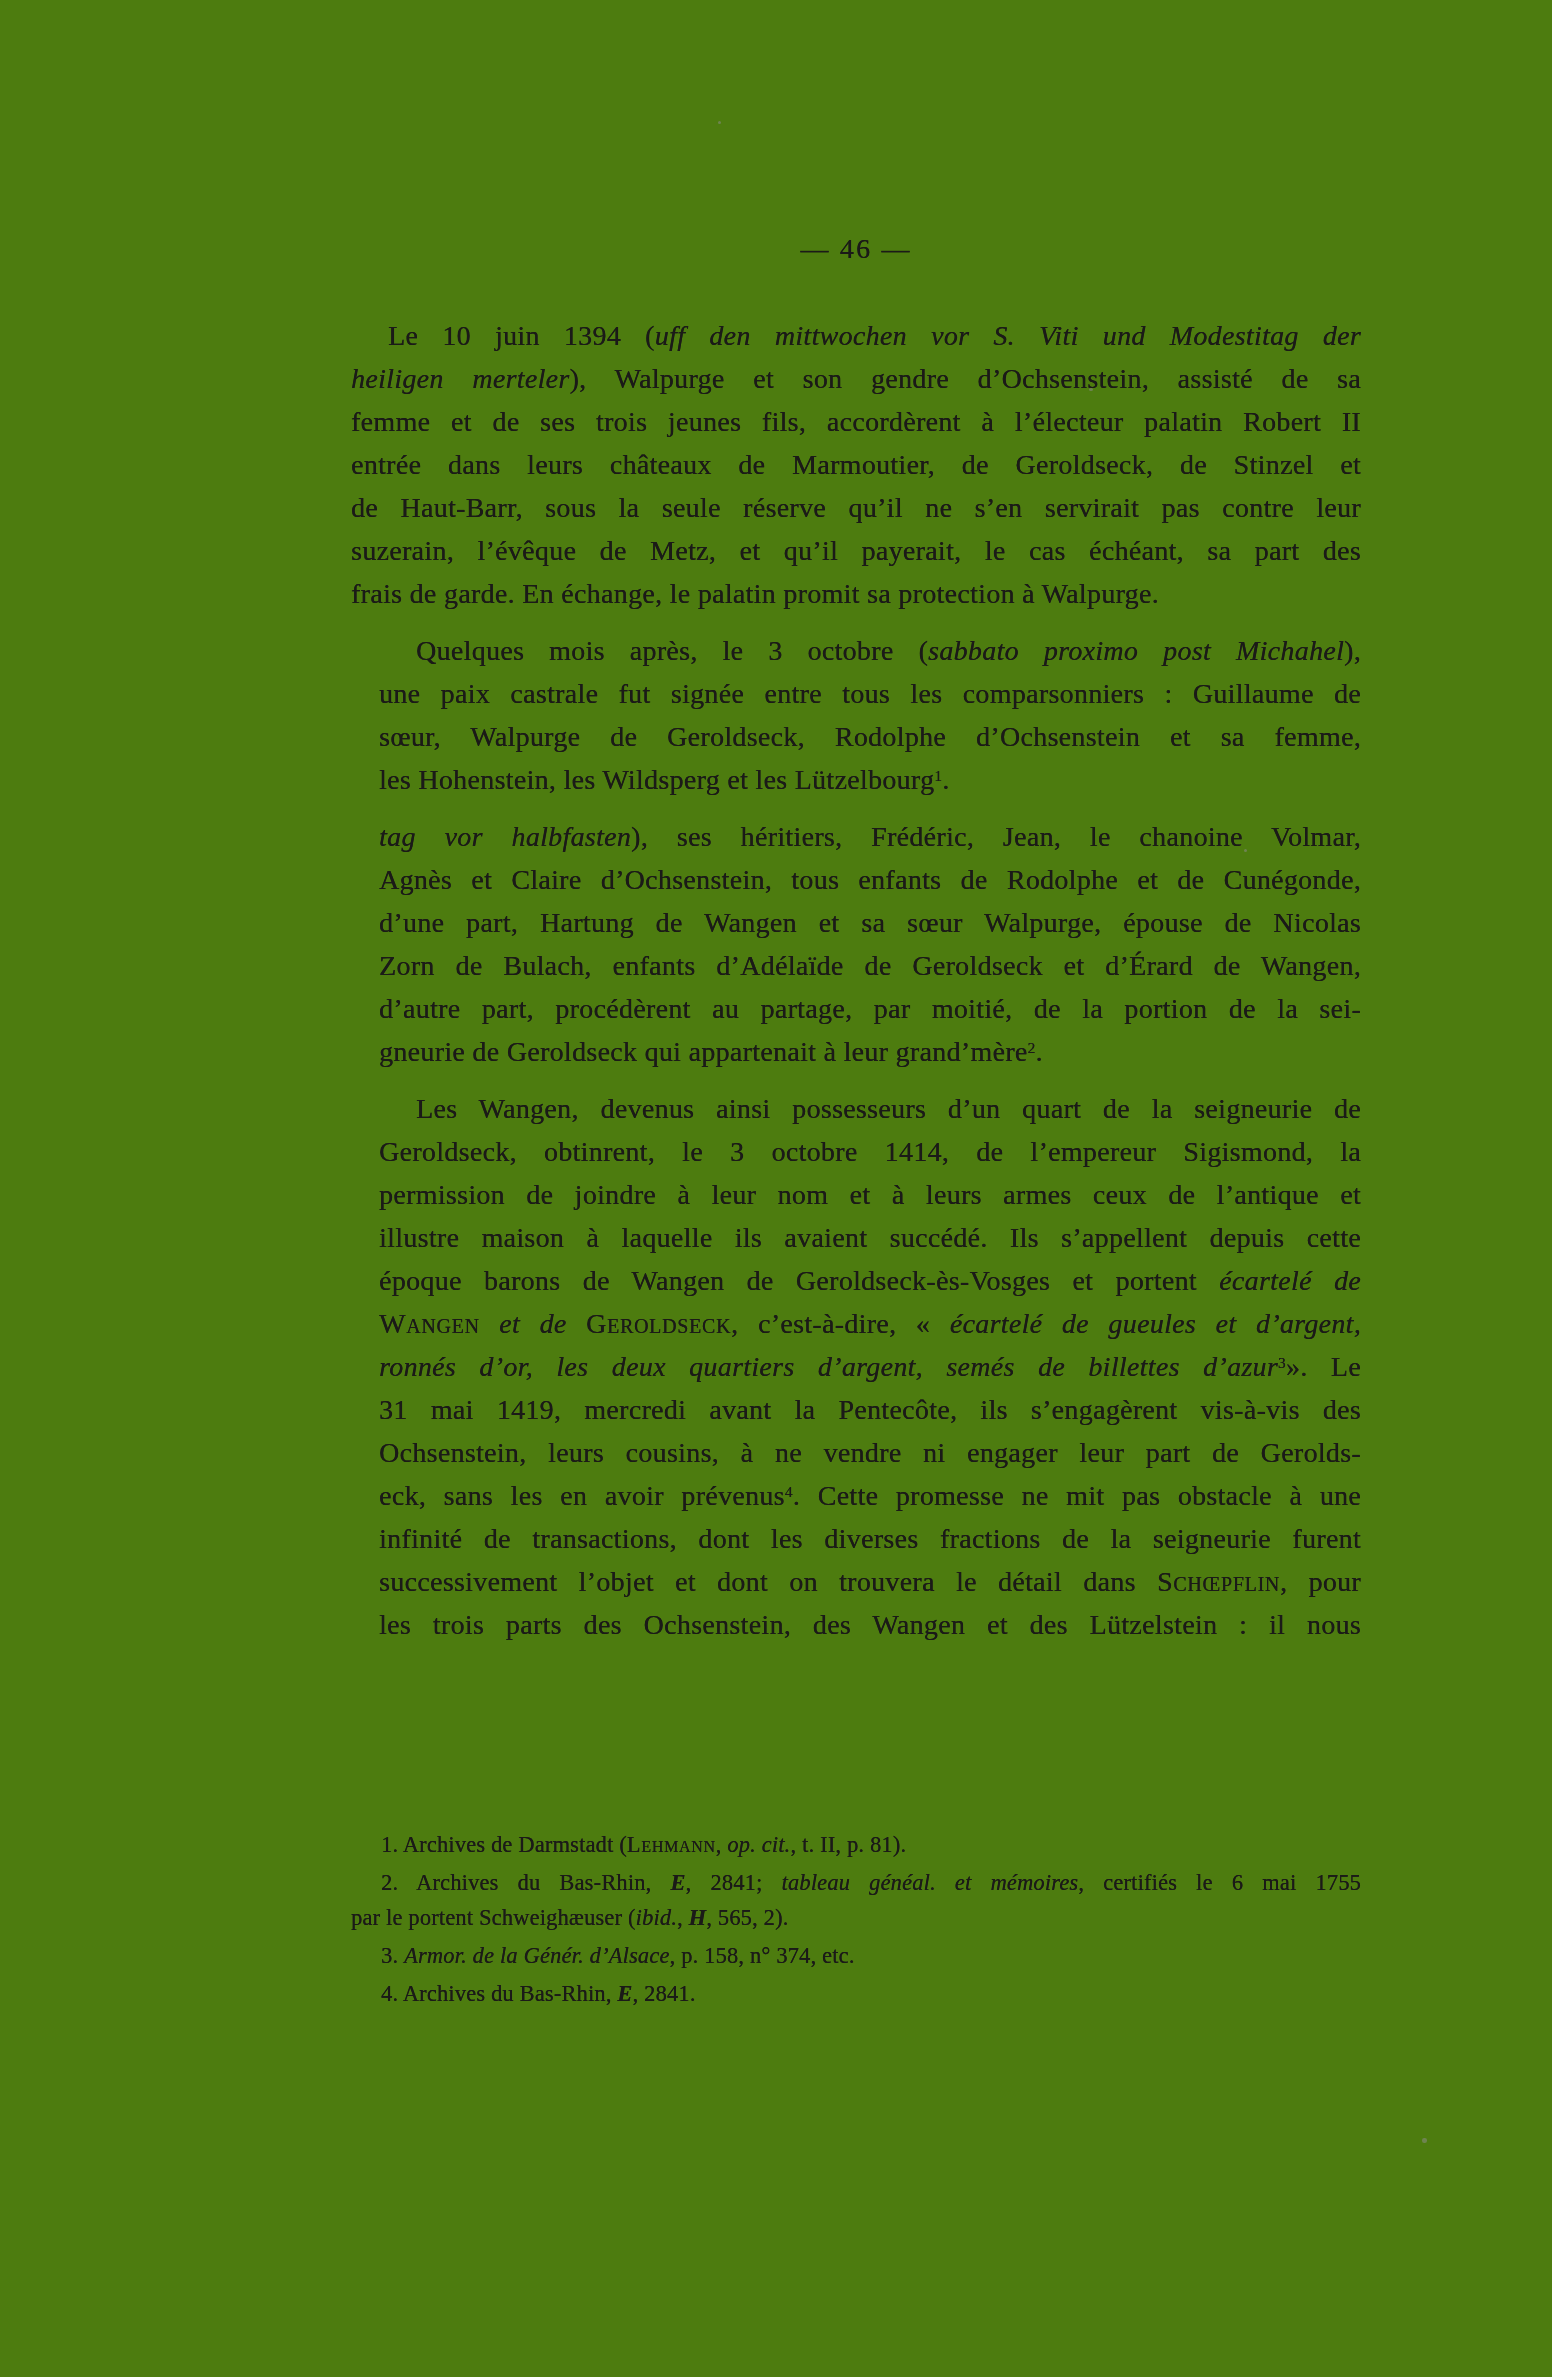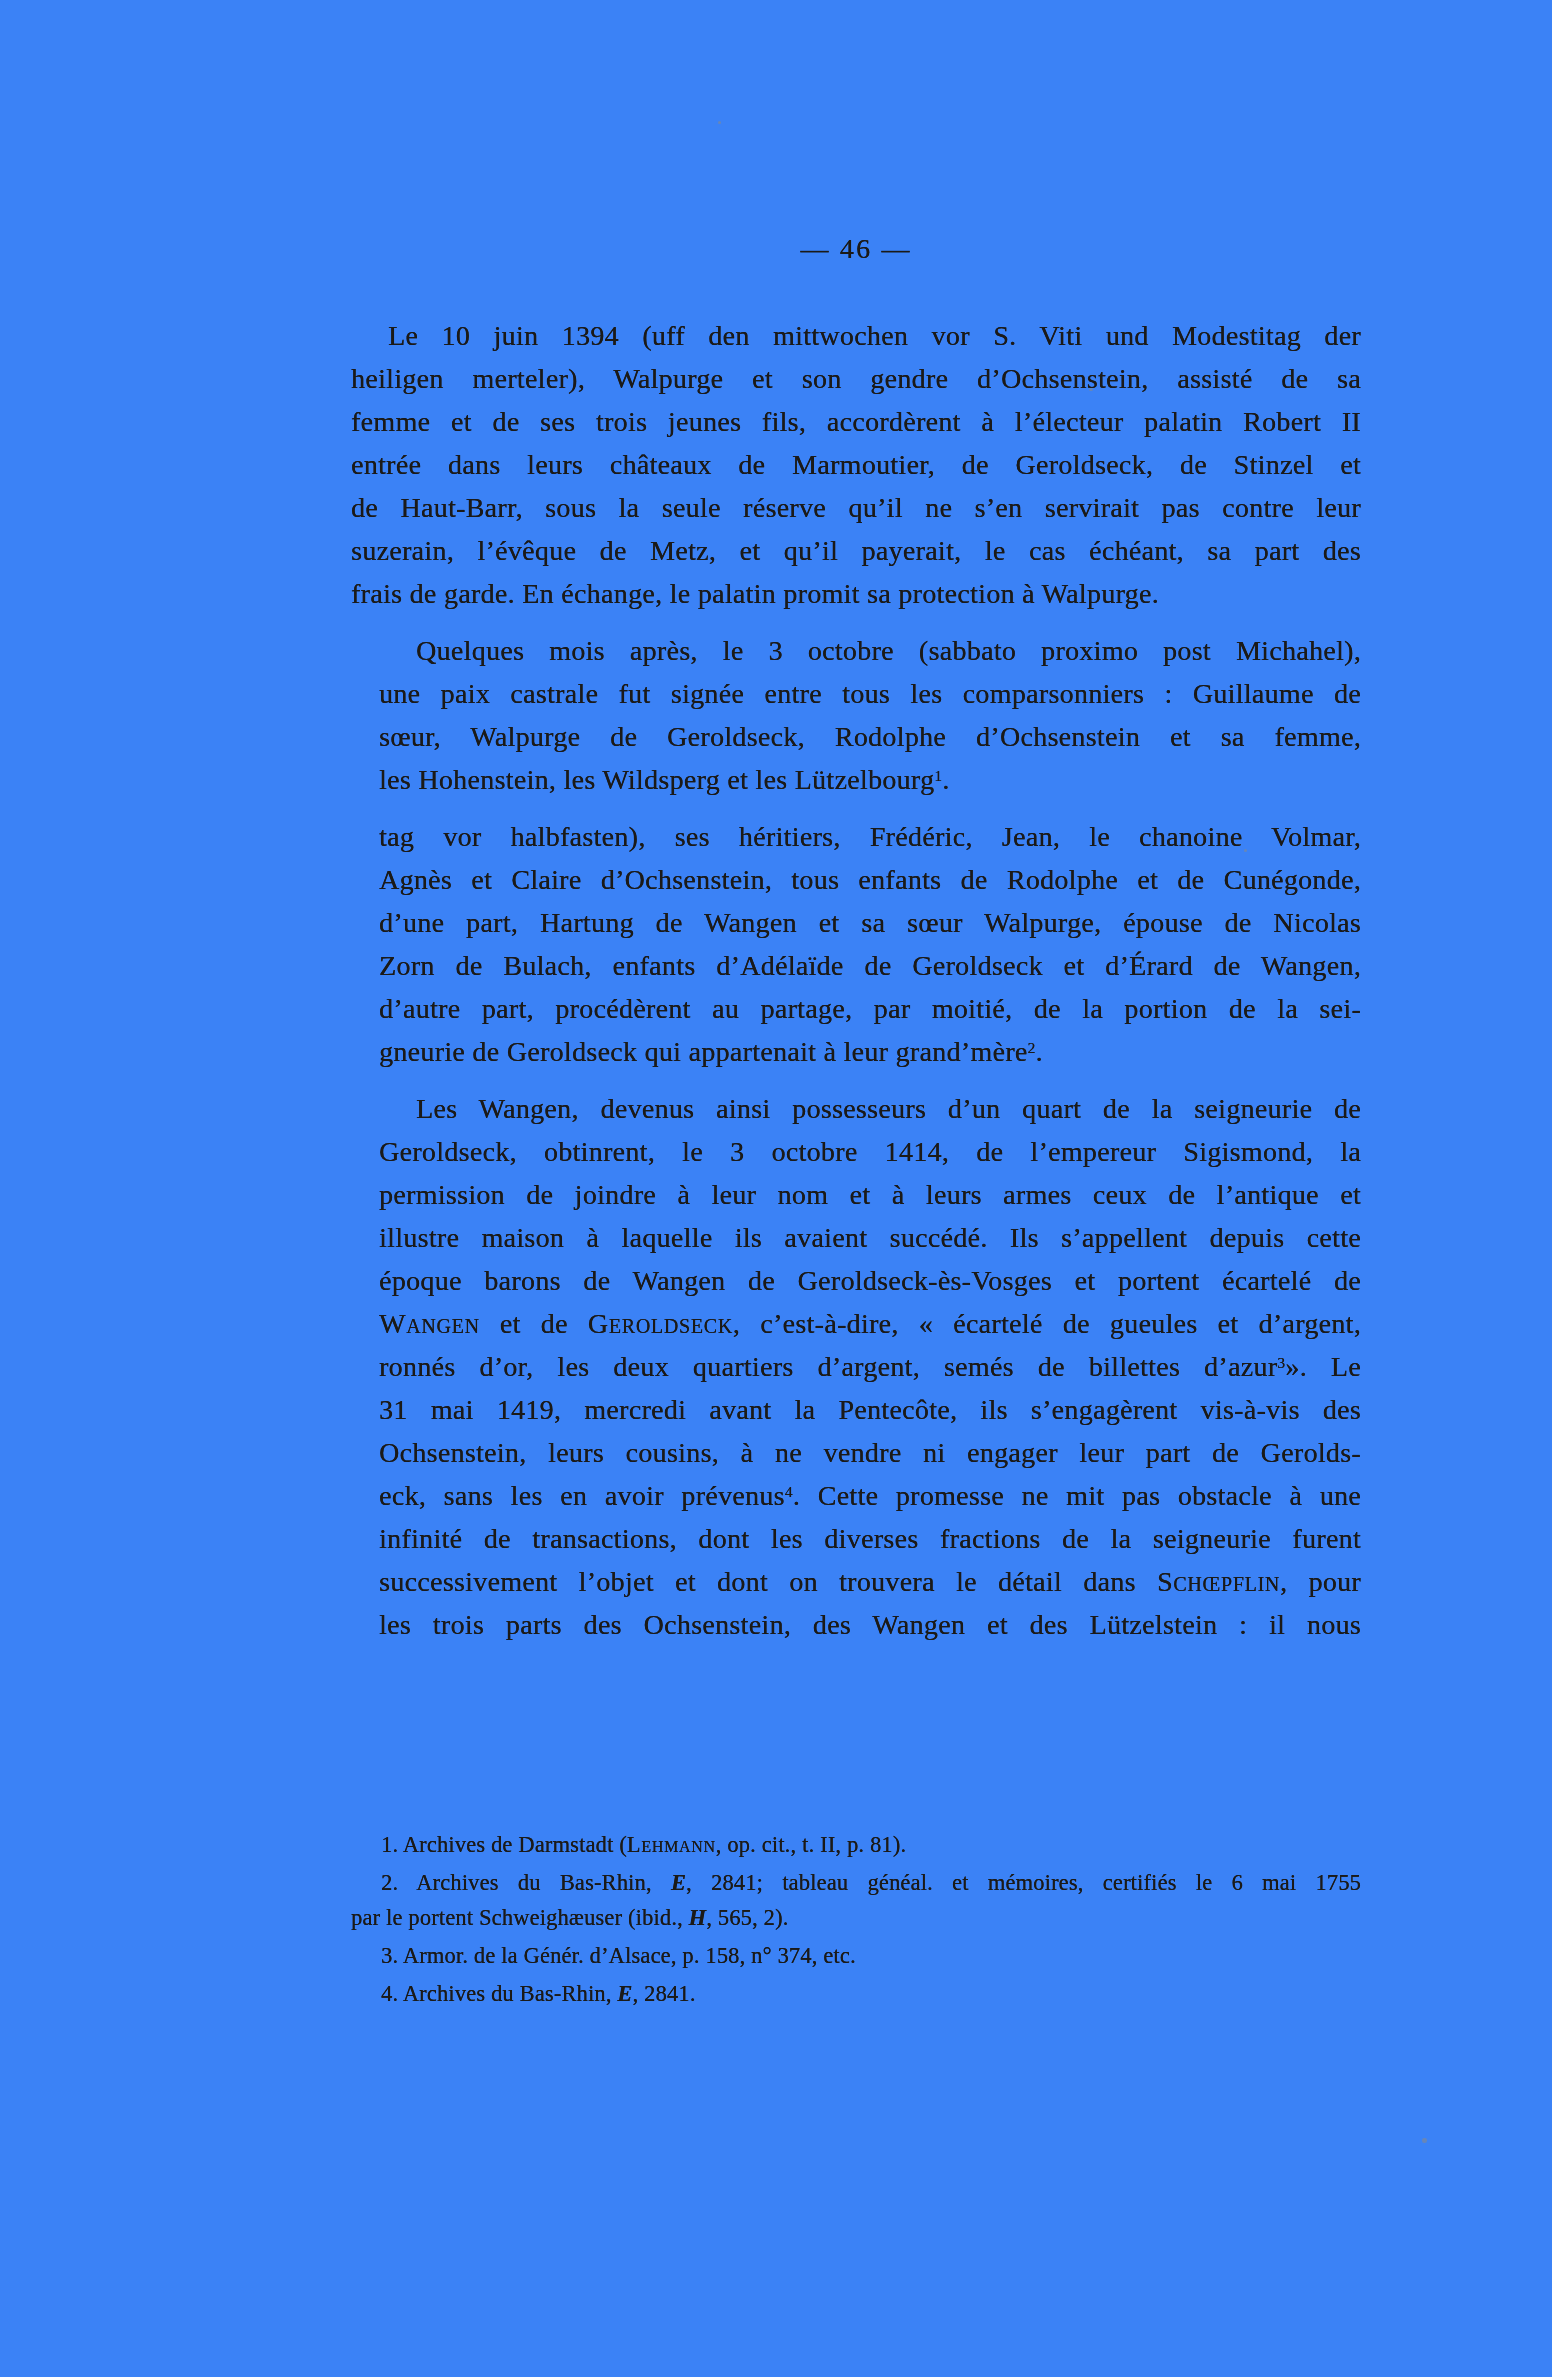--- a/index.html
+++ b/index.html
@@ -4,21 +4,21 @@
 <style>
   html, body {
     margin: 0;
     padding: 0;
     background: #fdfdfc;
   }
   .page {
     position: relative;
     width: 1553px;
     height: 2377px;
-    background: #3b82f6;
+    background: #4d7c0f;
     color: #1b1a18;
     font-family: "Liberation Serif", serif;
     overflow: hidden;
   }
   .pagenum {
     position: absolute;
     top: 233px;
     left: 351px;
     width: 1010px;
     text-align: center;
@@ -54,21 +54,21 @@
     left: 351px;
     width: 1010px;
   }
   .footnote { margin: 0 0 3px 0; }
   .footnotes .line {
     font-size: 22.4px;
     line-height: 35px;
     letter-spacing: 0.2px;
   }
   .footnote .line.ind { text-indent: 30px; }
-  .it { }
+  .it { font-style: italic; }
   .sc { font-variant: small-caps; letter-spacing: 0.7px; }
   .bi { font-style: italic; font-weight: bold; }
   sup {
     font-size: 0.55em;
     vertical-align: baseline;
     position: relative;
     top: -0.5em;
     line-height: 0;
   }
   .speck {

